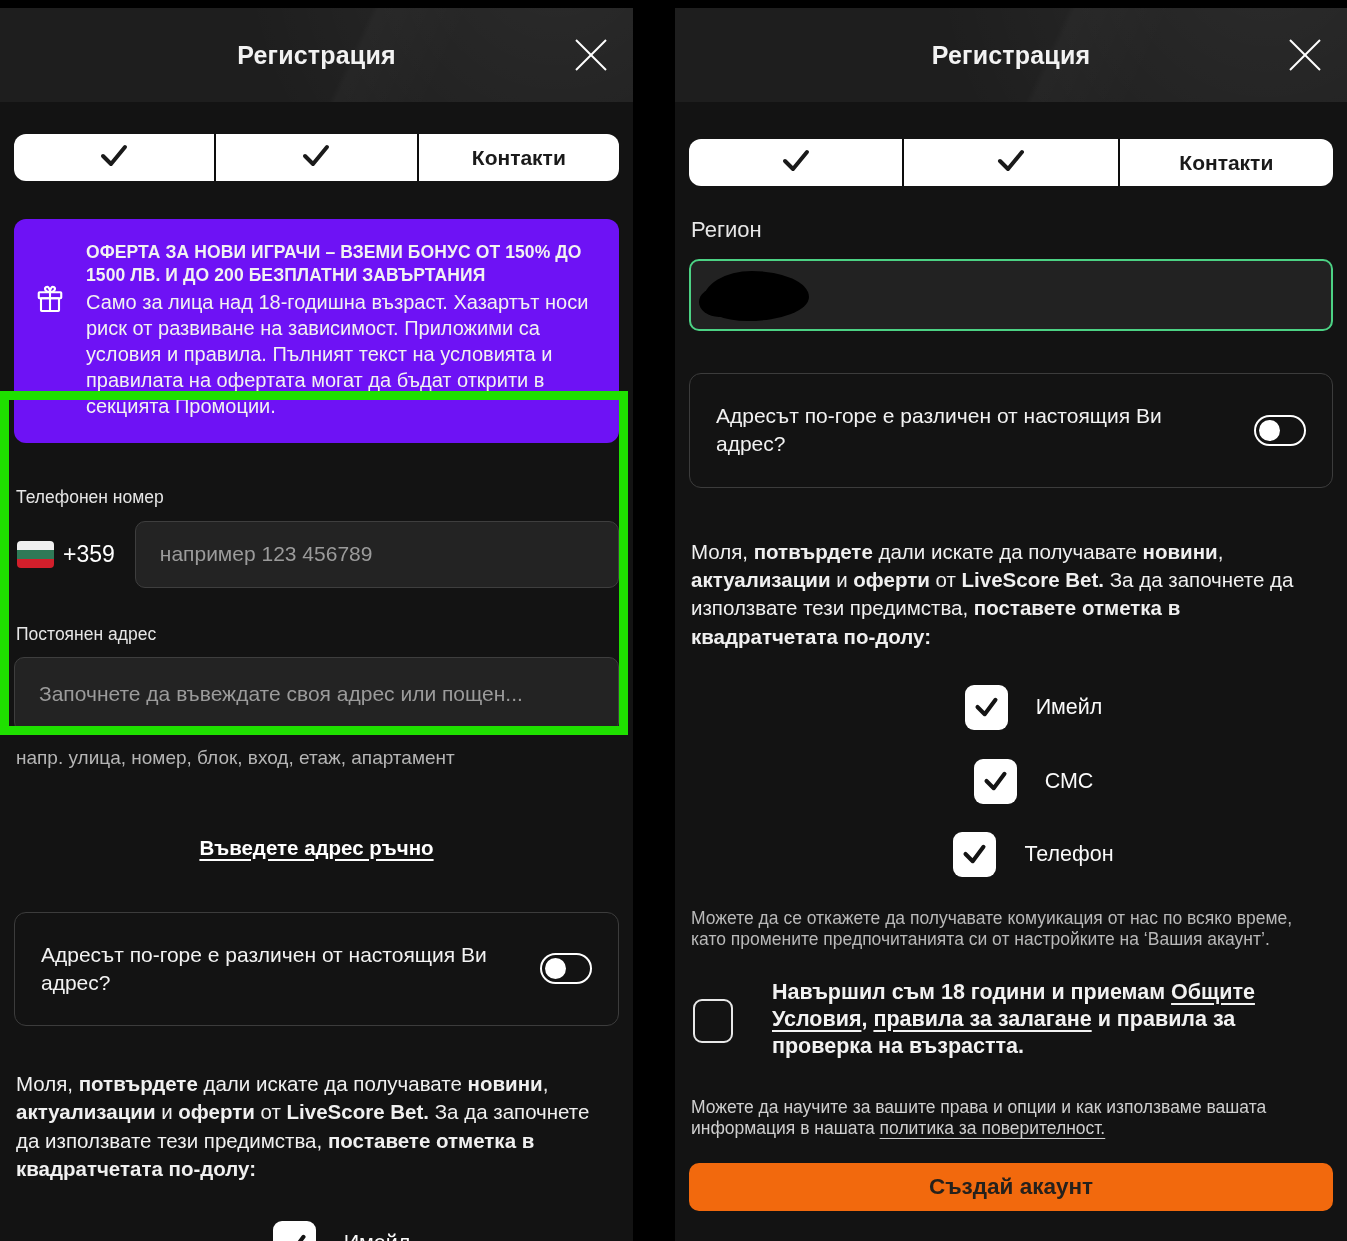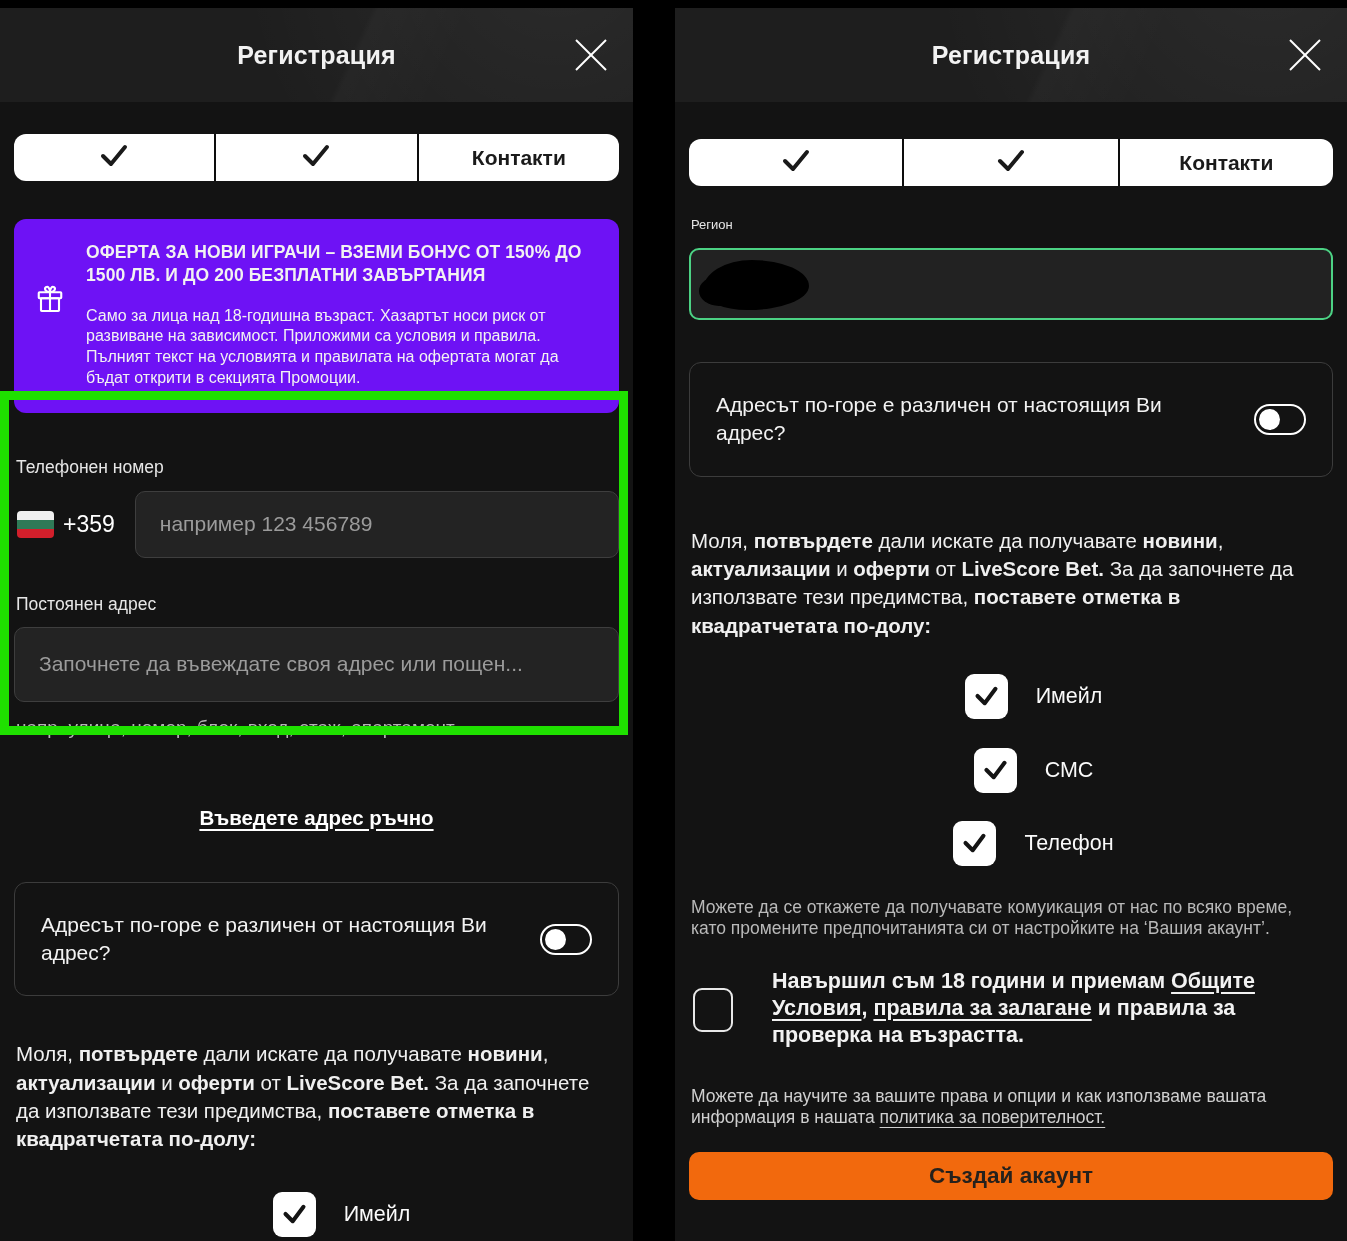--- a/index.html
+++ b/index.html
@@ -23,21 +23,21 @@
   .content { padding:0 14px; }
 
   .steps { margin:32px 0 0 0; display:flex; background:#fff; border-radius:12px; height:47px; overflow:hidden; }
   .step { flex:1; display:flex; align-items:center; justify-content:center; border-right:2px solid #0d0d0d; cursor:pointer; }
   .step:last-child { border-right:none; }
   .step-label { color:#1a1a1a; font-size:21px; font-weight:700; }
 
   .promo { margin-top:38px; background:#6E12F5; border-radius:12px; padding:22px 20px 24px 18px; display:flex; gap:18px; }
   .promo-icon { flex:0 0 36px; padding-top:40px; }
   .promo-title { font-size:17.5px; font-weight:700; line-height:1.3; letter-spacing:.1px; }
-  .promo-body { font-size:16px; line-height:1.3; margin-top:19px; }
+  .promo-body { font-size:20px; line-height:1.3; margin-top:2px; }
 
   .annotation-box { position:absolute; left:0; top:383px; width:628px; height:344px;
      border:9px solid #1FE000; z-index:9; pointer-events:none; }
 
   .field-label { font-size:17.5px; color:#e6e6e6; margin:0 2px; }
   .lbl-phone { margin-top:44px; }
   .phone-row { margin-top:13px; display:flex; align-items:center; }
   .flag { width:37px; height:27px; border-radius:4px; overflow:hidden; margin-left:3px; flex:0 0 auto; }
   .dial { font-size:23px; color:#fff; margin:0 0 0 9px; flex:0 0 auto; }
   .txt-input { background:#232323; border:1px solid #3e3e3e; border-radius:10px; color:#eee;
@@ -62,21 +62,21 @@
   .u { text-decoration:underline; text-underline-offset:4px; }
 
   .chk-row { display:flex; align-items:center; gap:28px;justify-content:center; }
   .chk-box { width:43px; height:45px; background:#fff; border-radius:9px; display:flex; align-items:center; justify-content:center; cursor:pointer; flex:0 0 auto; }
   .chk-box.empty { background:transparent; border:2px solid #e8e8e8; width:40px; height:44px; }
   .chk-label { font-size:21.5px; color:#fafafa; }
   .indent-l { margin-left:50px; }
   .indent-r { margin-left:45px; }
   .row-email-l { margin-top:38px; }
 
-  .lbl-region { margin-top:31px; font-size:13px; }
+  .lbl-region { margin-top:31px; font-size:22px; }
   .region-wrap { position:relative; margin-top:16px; }
   .region-input { height:72px; background:#222; border:2px solid #4CD284; }
   .redaction { position:absolute; left:14px; top:12px; width:106px; height:50px; background:#000;
      border-radius:46% 54% 58% 42% / 60% 52% 48% 40%; }
   .redaction::after { content:""; position:absolute; left:-4px; top:16px; width:40px; height:30px; background:#000; border-radius:50%; }
 
   .toggle-card.r { margin-top:42px; }
   .consent-p.r { margin-top:50px; }
   .row-email-r { margin-top:34px; }
   .row-sms-r { margin-top:29px; }

